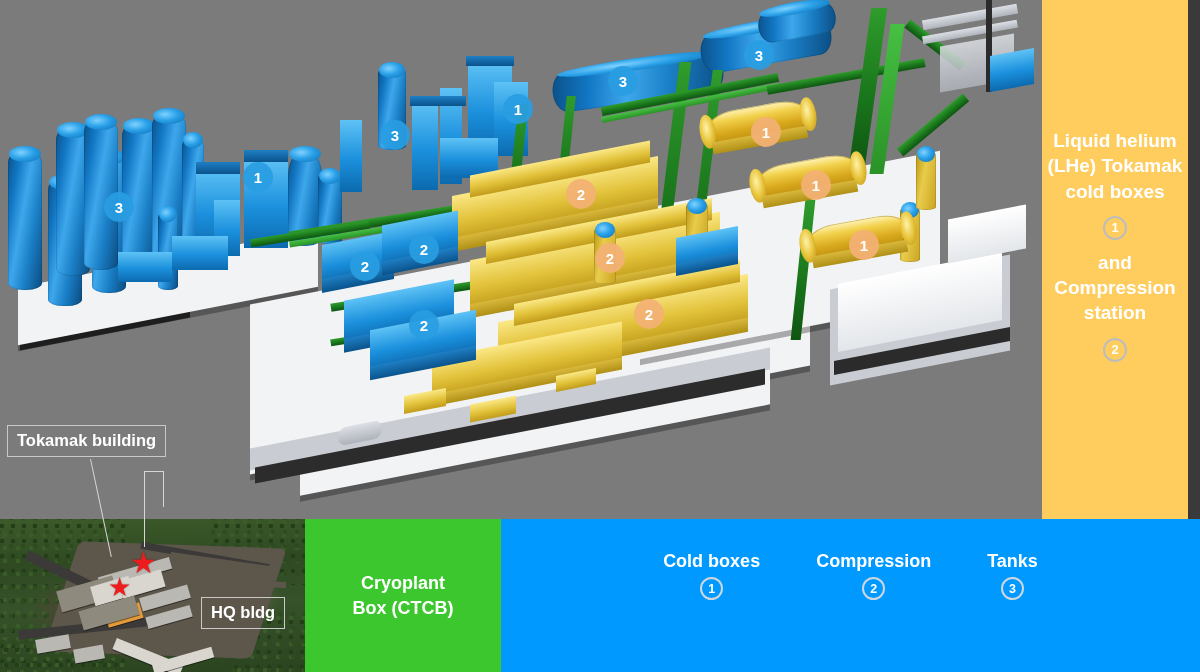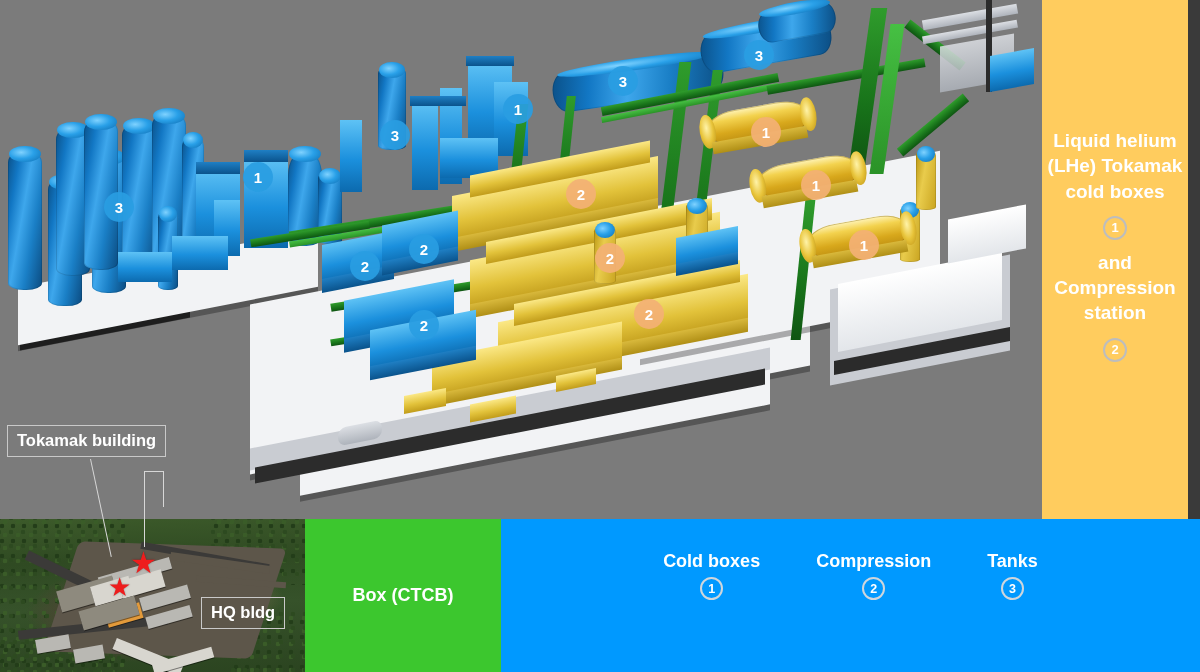--- a/index.html
+++ b/index.html
@@ -371,20 +371,21 @@
     <div class="bdg-ring">1</div>
     <div class="sub">and</div>
     <div class="sub">Compression</div>
     <div class="sub">station</div>
     <div class="bdg-ring last">2</div>
   </div>
   <div id="right-edge"></div>
 
   <div id="panel-ctcb" class="panel">
     <div class="txt">
+      <div><span class="sq">Cryoplant</span></div>
       <div>Box (CTCB)</div>
     </div>
   </div>
 
   <div id="panel-ln2" class="panel">
     <div class="hdr">
     </div>
     <div class="cols">
       <div class="col">
         <div class="lbl">Cold boxes</div>

